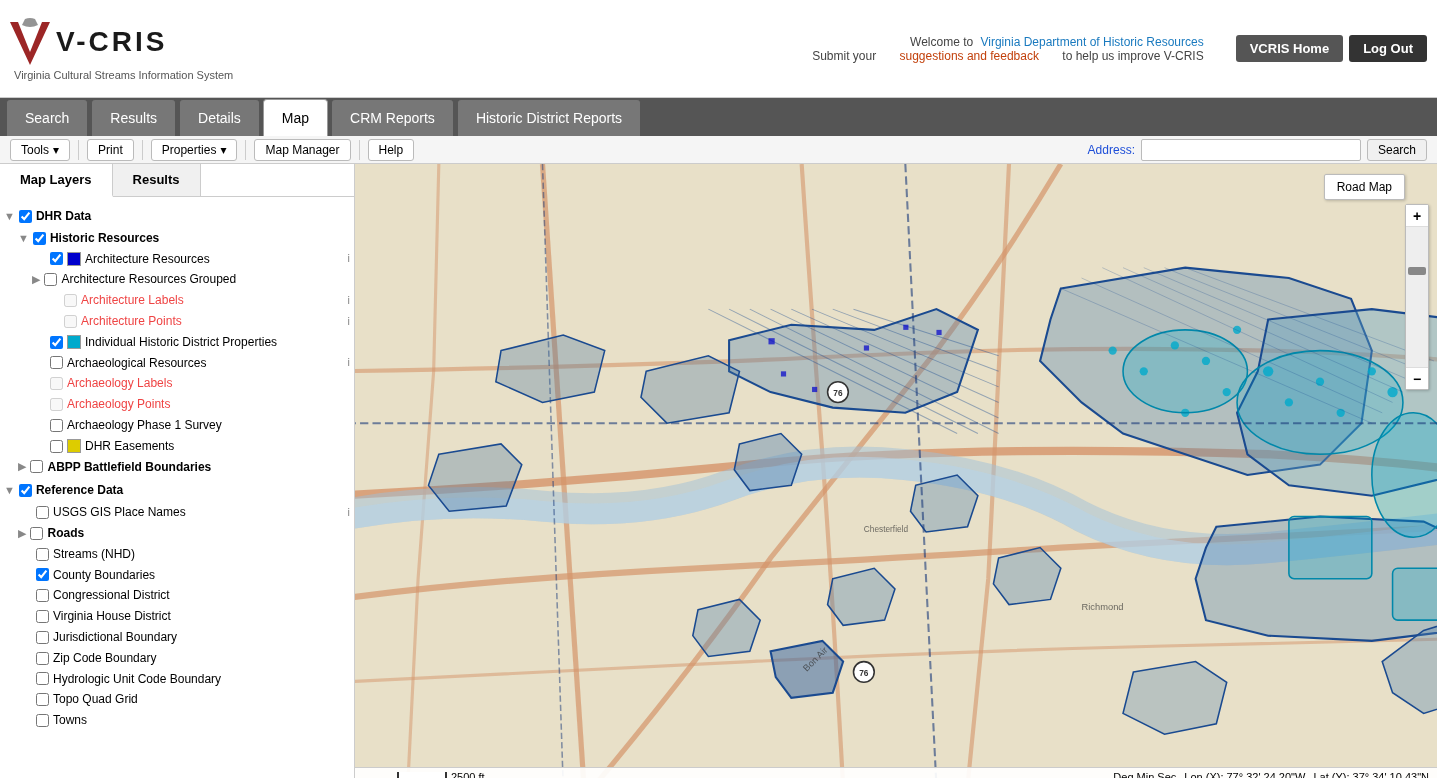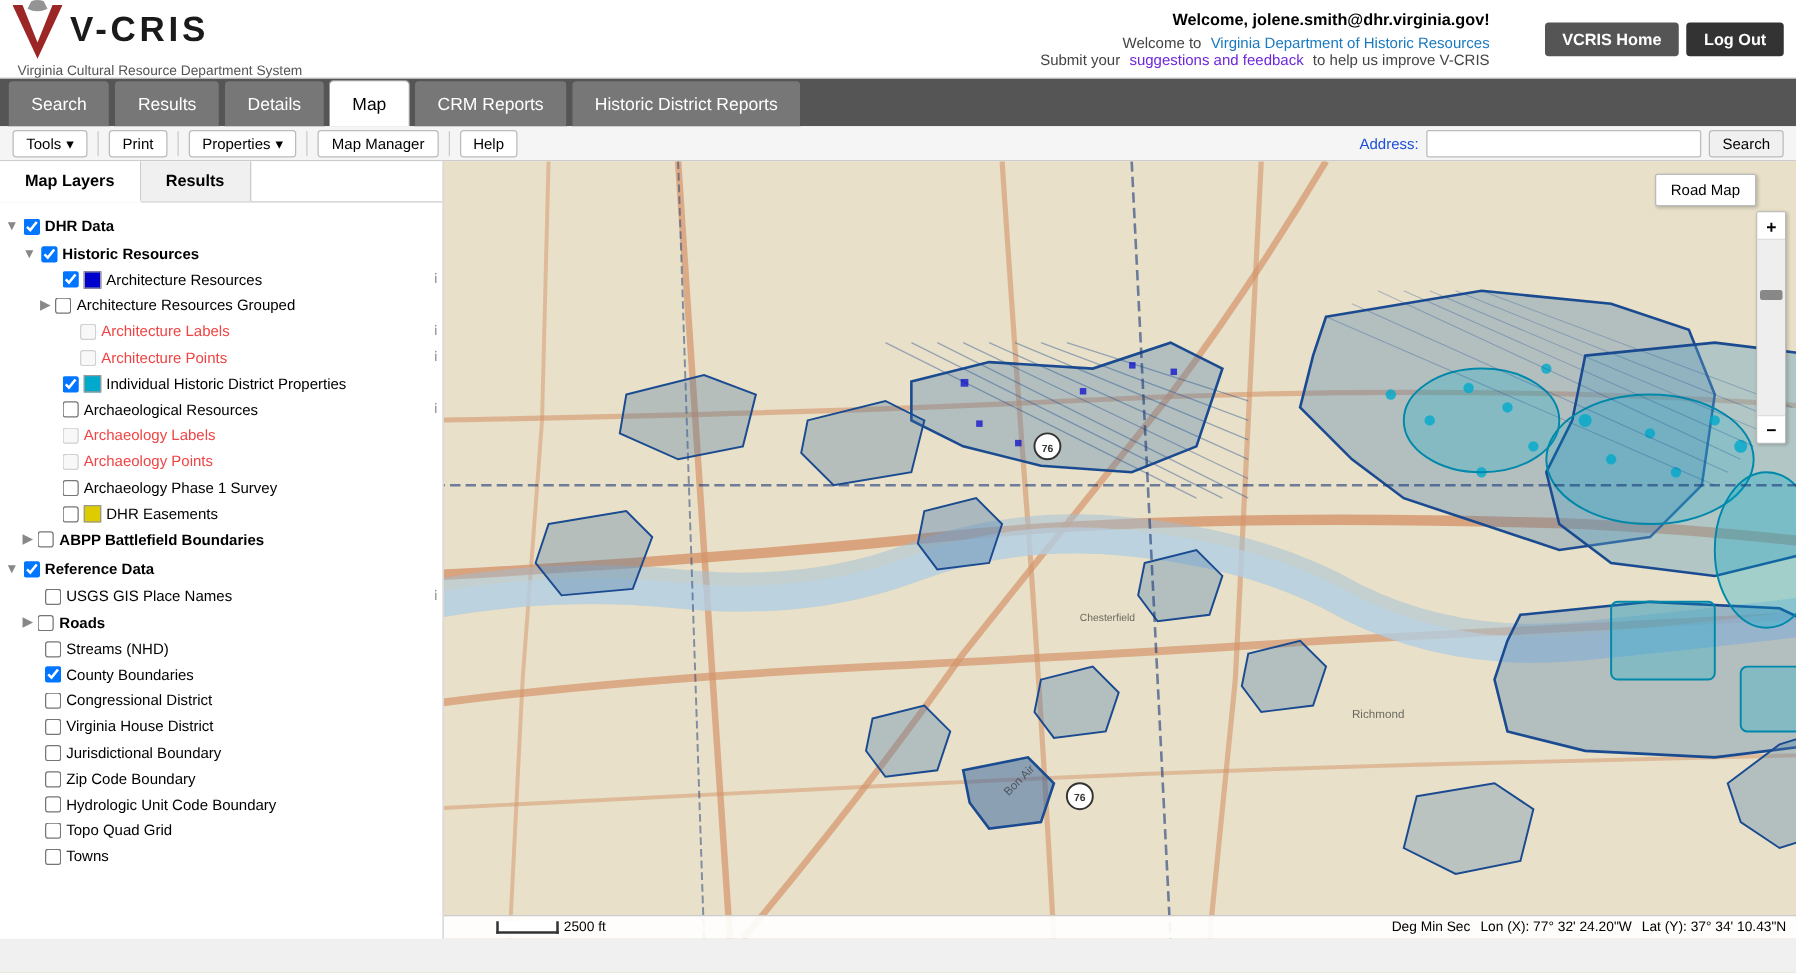--- a/index.html
+++ b/index.html
@@ -5,21 +5,21 @@
     * { box-sizing: border-box; margin: 0; padding: 0; }
     body { font-family: Arial, sans-serif; font-size: 13px; background: #f0f0f0; width: 1437px; height: 778px; overflow: hidden; }
 
     
     #header {
       display: flex;
       align-items: center;
       background: #fff;
       border-bottom: 1px solid #ccc;
       padding: 6px 10px;
-      height: 63px;
+      height: 98px;
     }
     #logo-area {
       display: flex;
       flex-direction: column;
       min-width: 280px;
     }
     #logo-top {
       display: flex;
       align-items: center;
       gap: 6px;
@@ -45,21 +45,21 @@
     }
     #welcome-line span { font-weight: bold; }
     #welcome-links {
       font-size: 12px;
       color: #444;
     }
     #welcome-links a { color: #1a7abf; text-decoration: none; }
     #header-buttons {
       display: flex;
       gap: 6px;
-      margin-left: 32px;
+      margin-left: 20px;
       align-items: center;
     }
     .header-btn {
       padding: 6px 14px;
       border: none;
       border-radius: 3px;
       font-size: 13px;
       cursor: pointer;
       font-weight: bold;
       color: #fff;
@@ -307,34 +307,31 @@
       <svg width="40" height="50" viewBox="0 0 40 50">
 
         <polygon points="0,5 8,5 20,35 32,5 40,5 20,48" fill="#8B0000" opacity="0.85"></polygon>
 
         <path d="M15,2 Q20,0 25,2 L28,8 Q20,12 12,8 Z" fill="#666" opacity="0.7"></path>
       </svg>
       <div>
         <div id="logo-text" style="font-size:28px;font-weight:bold;letter-spacing:3px;color:#1a1a1a;">V-CRIS</div>
       </div>
     </div>
-    <div id="logo-subtitle" style="font-size:11px;color:#555;margin-left:4px;">Virginia Cultural Resource Department System</div>
+    <div id="logo-subtitle" style="font-size:11px;color:#555;margin-left:4px;">Virginia Cultural Streams Information System</div>
   </div>
 
   <div id="header-right" style="margin-left:auto;text-align:right;display:flex;align-items:center;gap:12px;">
     <div>
-      <div id="welcome-line">
-        <span style="font-size:13px;">Welcome, jolene.smith@dhr.virginia.gov!</span>
-      </div>
       <div id="welcome-links" style="font-size:12px;">
         <span>Welcome to</span>
         <a href="#" style="color:#1a7abf;text-decoration:none;margin-left:4px;">Virginia Department of Historic Resources</a>
         <br>
         <span>Submit your</span>
-        <a href="#" style="color:#6d28d9;text-decoration:none;margin:0 4px;">suggestions and feedback</a>
+        <a href="#" style="color:#c2410c;text-decoration:none;margin:0 20px;">suggestions and feedback</a>
         <span>to help us improve V-CRIS</span>
       </div>
     </div>
     <div id="header-buttons" style="display:flex;gap:6px;">
       <button class="header-btn btn-vcris">VCRIS Home</button>
       <button class="header-btn btn-logout">Log Out</button>
     </div>
   </div>
 </div>
 

